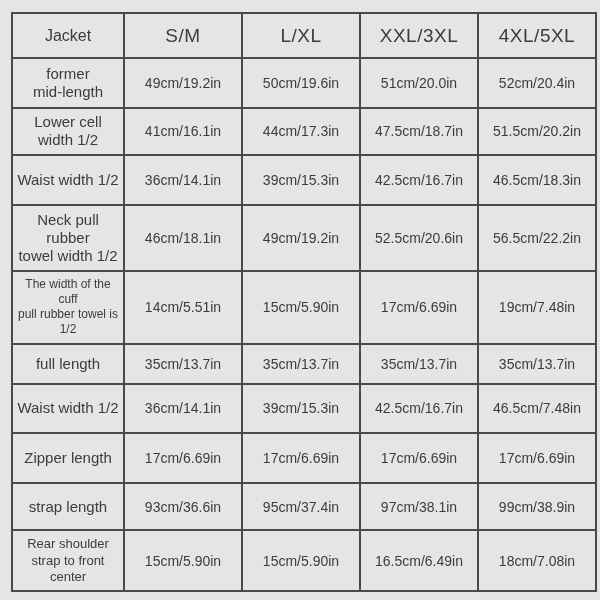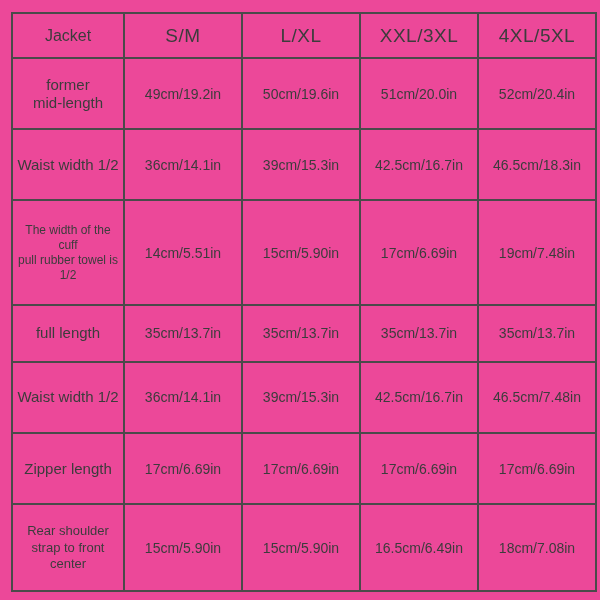--- a/index.html
+++ b/index.html
@@ -8,21 +8,21 @@
     width: 600px;
     height: 600px;
     background: #ffffff;
     font-family: "Liberation Sans", "DejaVu Sans", sans-serif;
     color: #3c3c3c;
   }
   .stage {
     position: relative;
     width: 600px;
     height: 600px;
-    background: #ec4899;
+    background: #e5e5e5;
     overflow: hidden;
   }
   table.size-chart {
     position: absolute;
     left: 11px;
     top: 12px;
     width: 584px;
     height: 580px;
     border-collapse: collapse;
     table-layout: fixed;
@@ -98,26 +98,42 @@
     </thead>
     <tbody>
       <tr style="height:45px;">
         <td class="label">former
 mid-length</td>
         <td class="val">49cm/19.2in</td>
         <td class="val">50cm/19.6in</td>
         <td class="val">51cm/20.0in</td>
         <td class="val">52cm/20.4in</td>
       </tr>
+      <tr style="height:43px;">
+        <td class="label">Lower cell
+width 1/2</td>
+        <td class="val">41cm/16.1in</td>
+        <td class="val">44cm/17.3in</td>
+        <td class="val">47.5cm/18.7in</td>
+        <td class="val">51.5cm/20.2in</td>
+      </tr>
       <tr style="height:45px;">
         <td class="label">Waist width 1/2</td>
         <td class="val">36cm/14.1in</td>
         <td class="val">39cm/15.3in</td>
         <td class="val">42.5cm/16.7in</td>
         <td class="val">46.5cm/18.3in</td>
+      </tr>
+      <tr style="height:48px;">
+        <td class="label">Neck pull rubber
+towel width 1/2</td>
+        <td class="val">46cm/18.1in</td>
+        <td class="val">49cm/19.2in</td>
+        <td class="val">52.5cm/20.6in</td>
+        <td class="val">56.5cm/22.2in</td>
       </tr>
       <tr style="height:44px;">
         <td class="label small">The width of the cuff
 pull rubber towel is 1/2</td>
         <td class="val">14cm/5.51in</td>
         <td class="val">15cm/5.90in</td>
         <td class="val">17cm/6.69in</td>
         <td class="val">19cm/7.48in</td>
       </tr>
       <tr style="height:36px;">
@@ -134,20 +150,27 @@
         <td class="val">42.5cm/16.7in</td>
         <td class="val">46.5cm/7.48in</td>
       </tr>
       <tr style="height:45px;">
         <td class="label">Zipper length</td>
         <td class="val">17cm/6.69in</td>
         <td class="val">17cm/6.69in</td>
         <td class="val">17cm/6.69in</td>
         <td class="val">17cm/6.69in</td>
       </tr>
+      <tr style="height:43px;">
+        <td class="label">strap length</td>
+        <td class="val">93cm/36.6in</td>
+        <td class="val">95cm/37.4in</td>
+        <td class="val">97cm/38.1in</td>
+        <td class="val">99cm/38.9in</td>
+      </tr>
       <tr style="height:46px;">
         <td class="label small-mid">Rear shoulder
 strap to front center</td>
         <td class="val">15cm/5.90in</td>
         <td class="val">15cm/5.90in</td>
         <td class="val">16.5cm/6.49in</td>
         <td class="val">18cm/7.08in</td>
       </tr>
     </tbody>
   </table>

